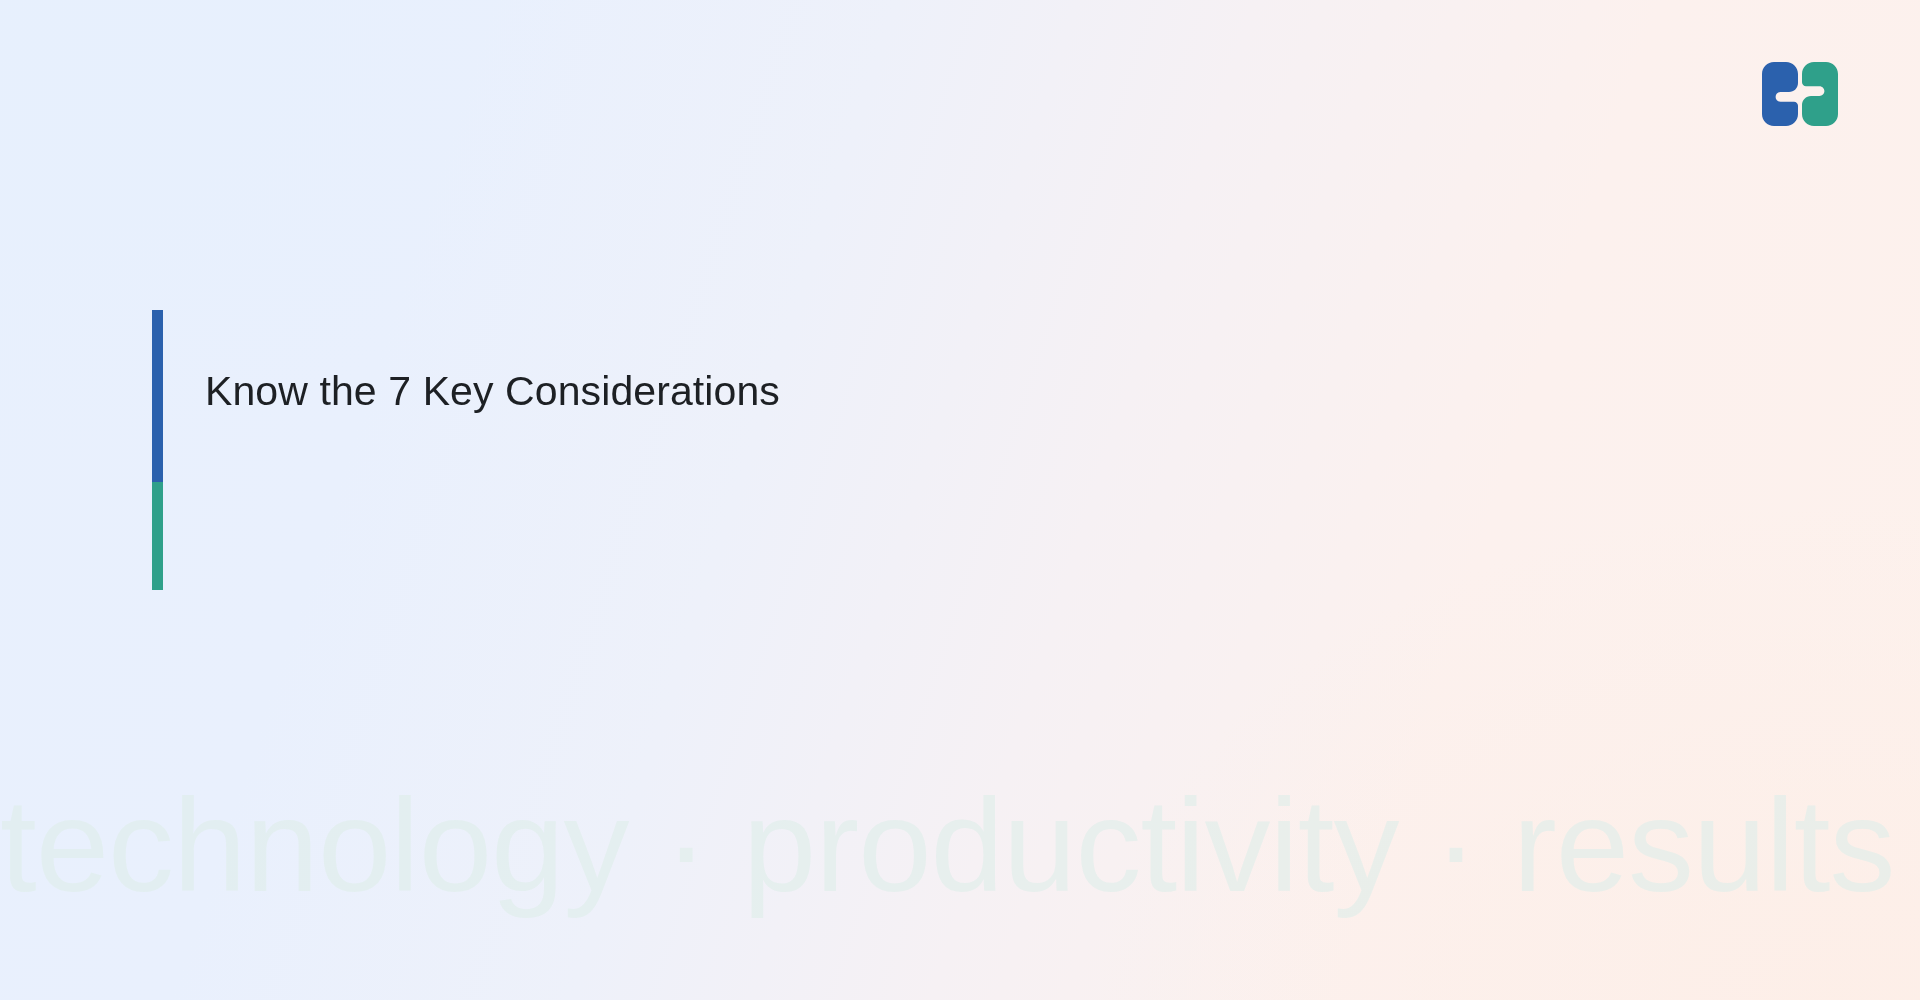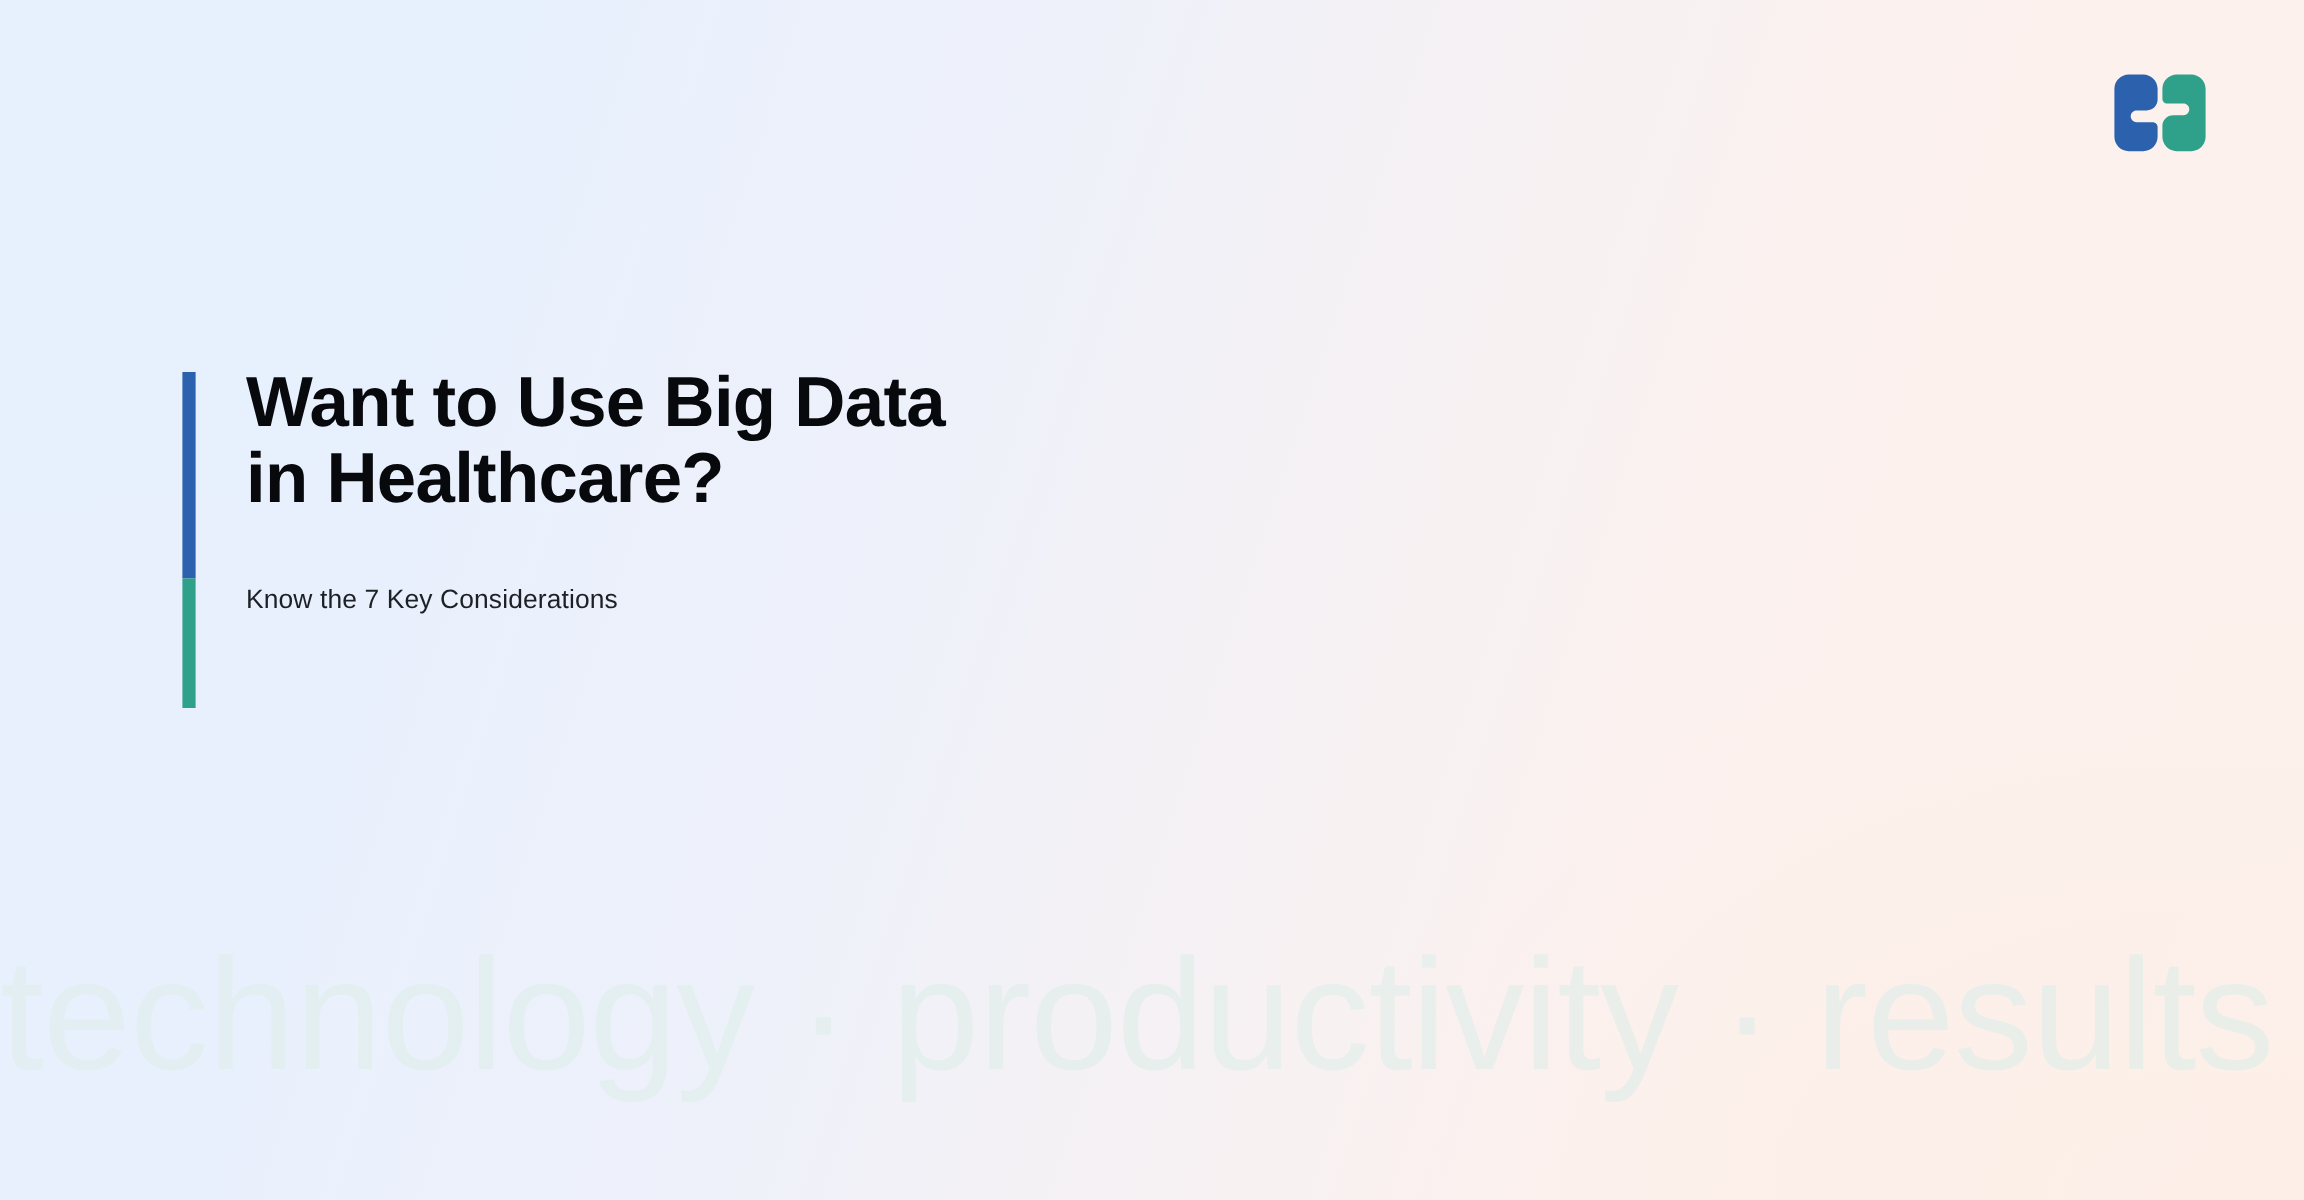--- a/index.html
+++ b/index.html
@@ -91,21 +91,21 @@
     font-weight:700;
     color:#08090c;
     letter-spacing:-0.6px;
     white-space:pre-line;
     max-width:700px;
     margin-top:-6px;
   }
 
   .subtitle {
     margin-top:57px;
-    font-size:22px;
+    font-size:41px;
     line-height:1.2;
     font-weight:300;
     color:#1d2024;
     letter-spacing:0.1px;
   }
 </style>
 </head>
 <body>
 
 <div class="slide">
@@ -134,20 +134,18 @@
   </div>
 
   <div class="content">
 
     <div class="accent-bar">
       <div class="seg-blue"></div>
       <div class="seg-green"></div>
     </div>
 
     <div class="text-col">
-      <h1 class="headline">Want to Use Big Data
-in Healthcare?</h1>
       <p class="subtitle">Know the 7 Key Considerations</p>
     </div>
 
   </div>
 
 </div>
 
 </body></html>

